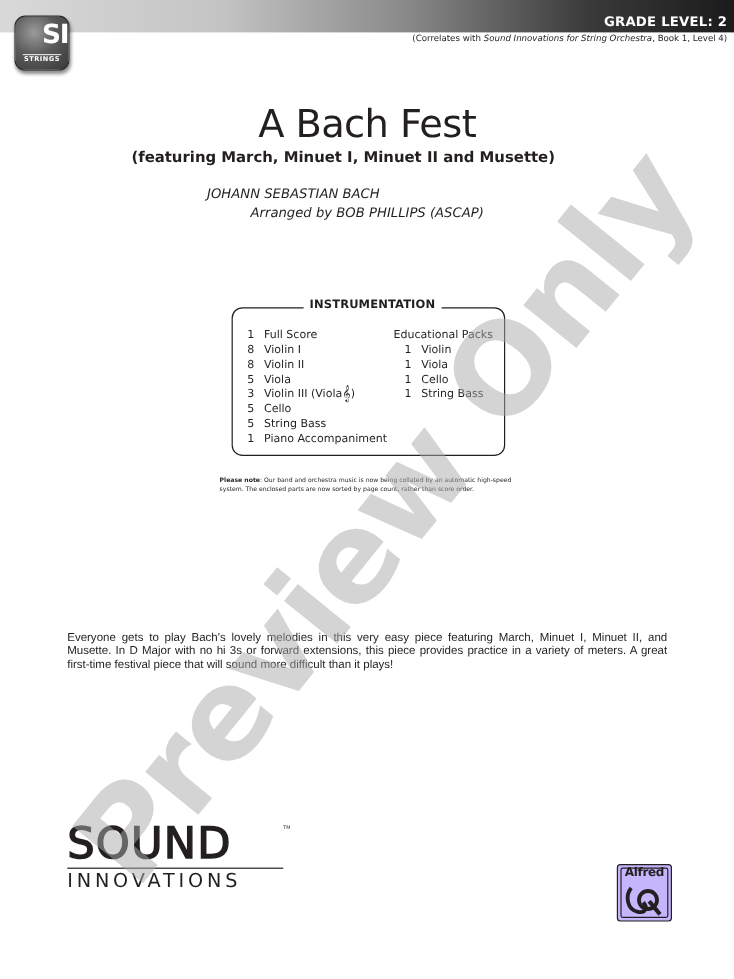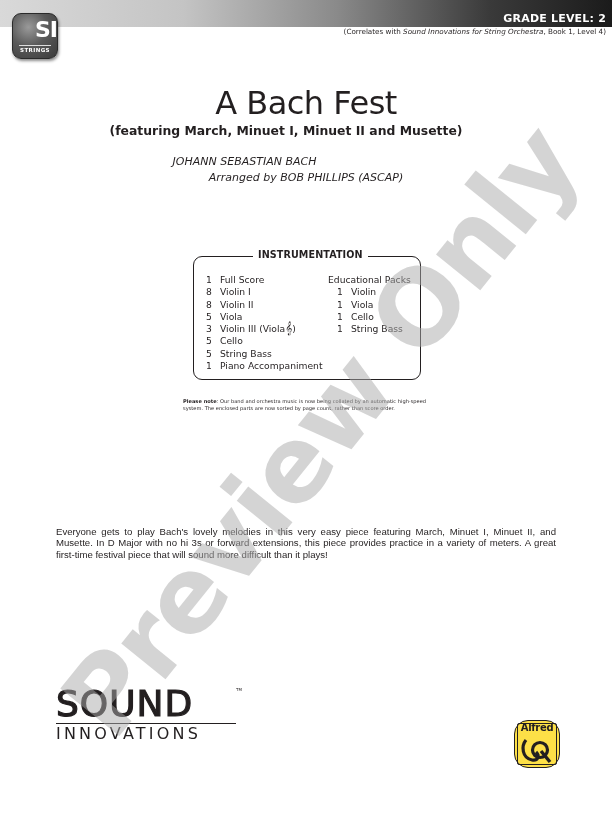--- a/index.html
+++ b/index.html
@@ -37,21 +37,21 @@
 
   .desc { position:absolute; left:56px; top:526px; width:500px; font-family:"Liberation Sans", sans-serif; font-size:9.6px; line-height:11.3px; text-align:justify; color:#231f20; }
 
   .sound-logo { position:absolute; left:56px; top:688px; width:185px; }
   .sound-logo .sound { font-family:"DejaVu Sans", sans-serif; font-size:36px; font-weight:normal; letter-spacing:1px; line-height:32px; color:#231f20; -webkit-text-stroke:1.2px #231f20; }
   .sound-logo .tm { position:absolute; left:180px; top:-1px; font-size:4px; }
   .sound-logo .rule { margin-top:3px; height:1.3px; background:#231f20; width:180px; }
   .sound-logo .innov { font-family:"DejaVu Sans", sans-serif; font-weight:normal; font-size:16px; letter-spacing:3.2px; line-height:20px; color:#231f20; }
   .sound-logo .forso { font-family:"DejaVu Sans", sans-serif; font-weight:bold; font-size:9.3px; letter-spacing:0.8px; color:#8a8a8a; margin-top:1px; }
 
-  .alfred { position:absolute; left:514px; top:720px; width:44px; height:46px; border:1.5px solid #231f20; border-radius:14px; background:#fde047; }
+  .alfred { position:absolute; left:514px; top:720px; width:44px; height:46px; border:1.5px solid #231f20; border-radius:3px; background:#c4b5fd; }
   .alfred .inner { position:absolute; left:2px; top:2px; right:2px; bottom:2px; border:1px solid #231f20; border-radius:2px; }
   .alfred .name { position:absolute; left:0; right:0; top:1px; text-align:center; font-weight:bold; font-size:10px; font-family:"DejaVu Sans", sans-serif; letter-spacing:-0.3px; }
   .alfred svg { position:absolute; left:5px; top:15px; }
 
   .watermark { position:absolute; left:-70px; top:370px; width:780px; text-align:center; transform:rotate(-51deg); transform-origin:50% 50%;
     font-family:"DejaVu Sans", sans-serif; font-weight:bold; font-size:104px; color:rgba(170,170,170,0.5); letter-spacing:-2px; white-space:nowrap; pointer-events:none; }
 </style>
 </head>
 <body>
 

